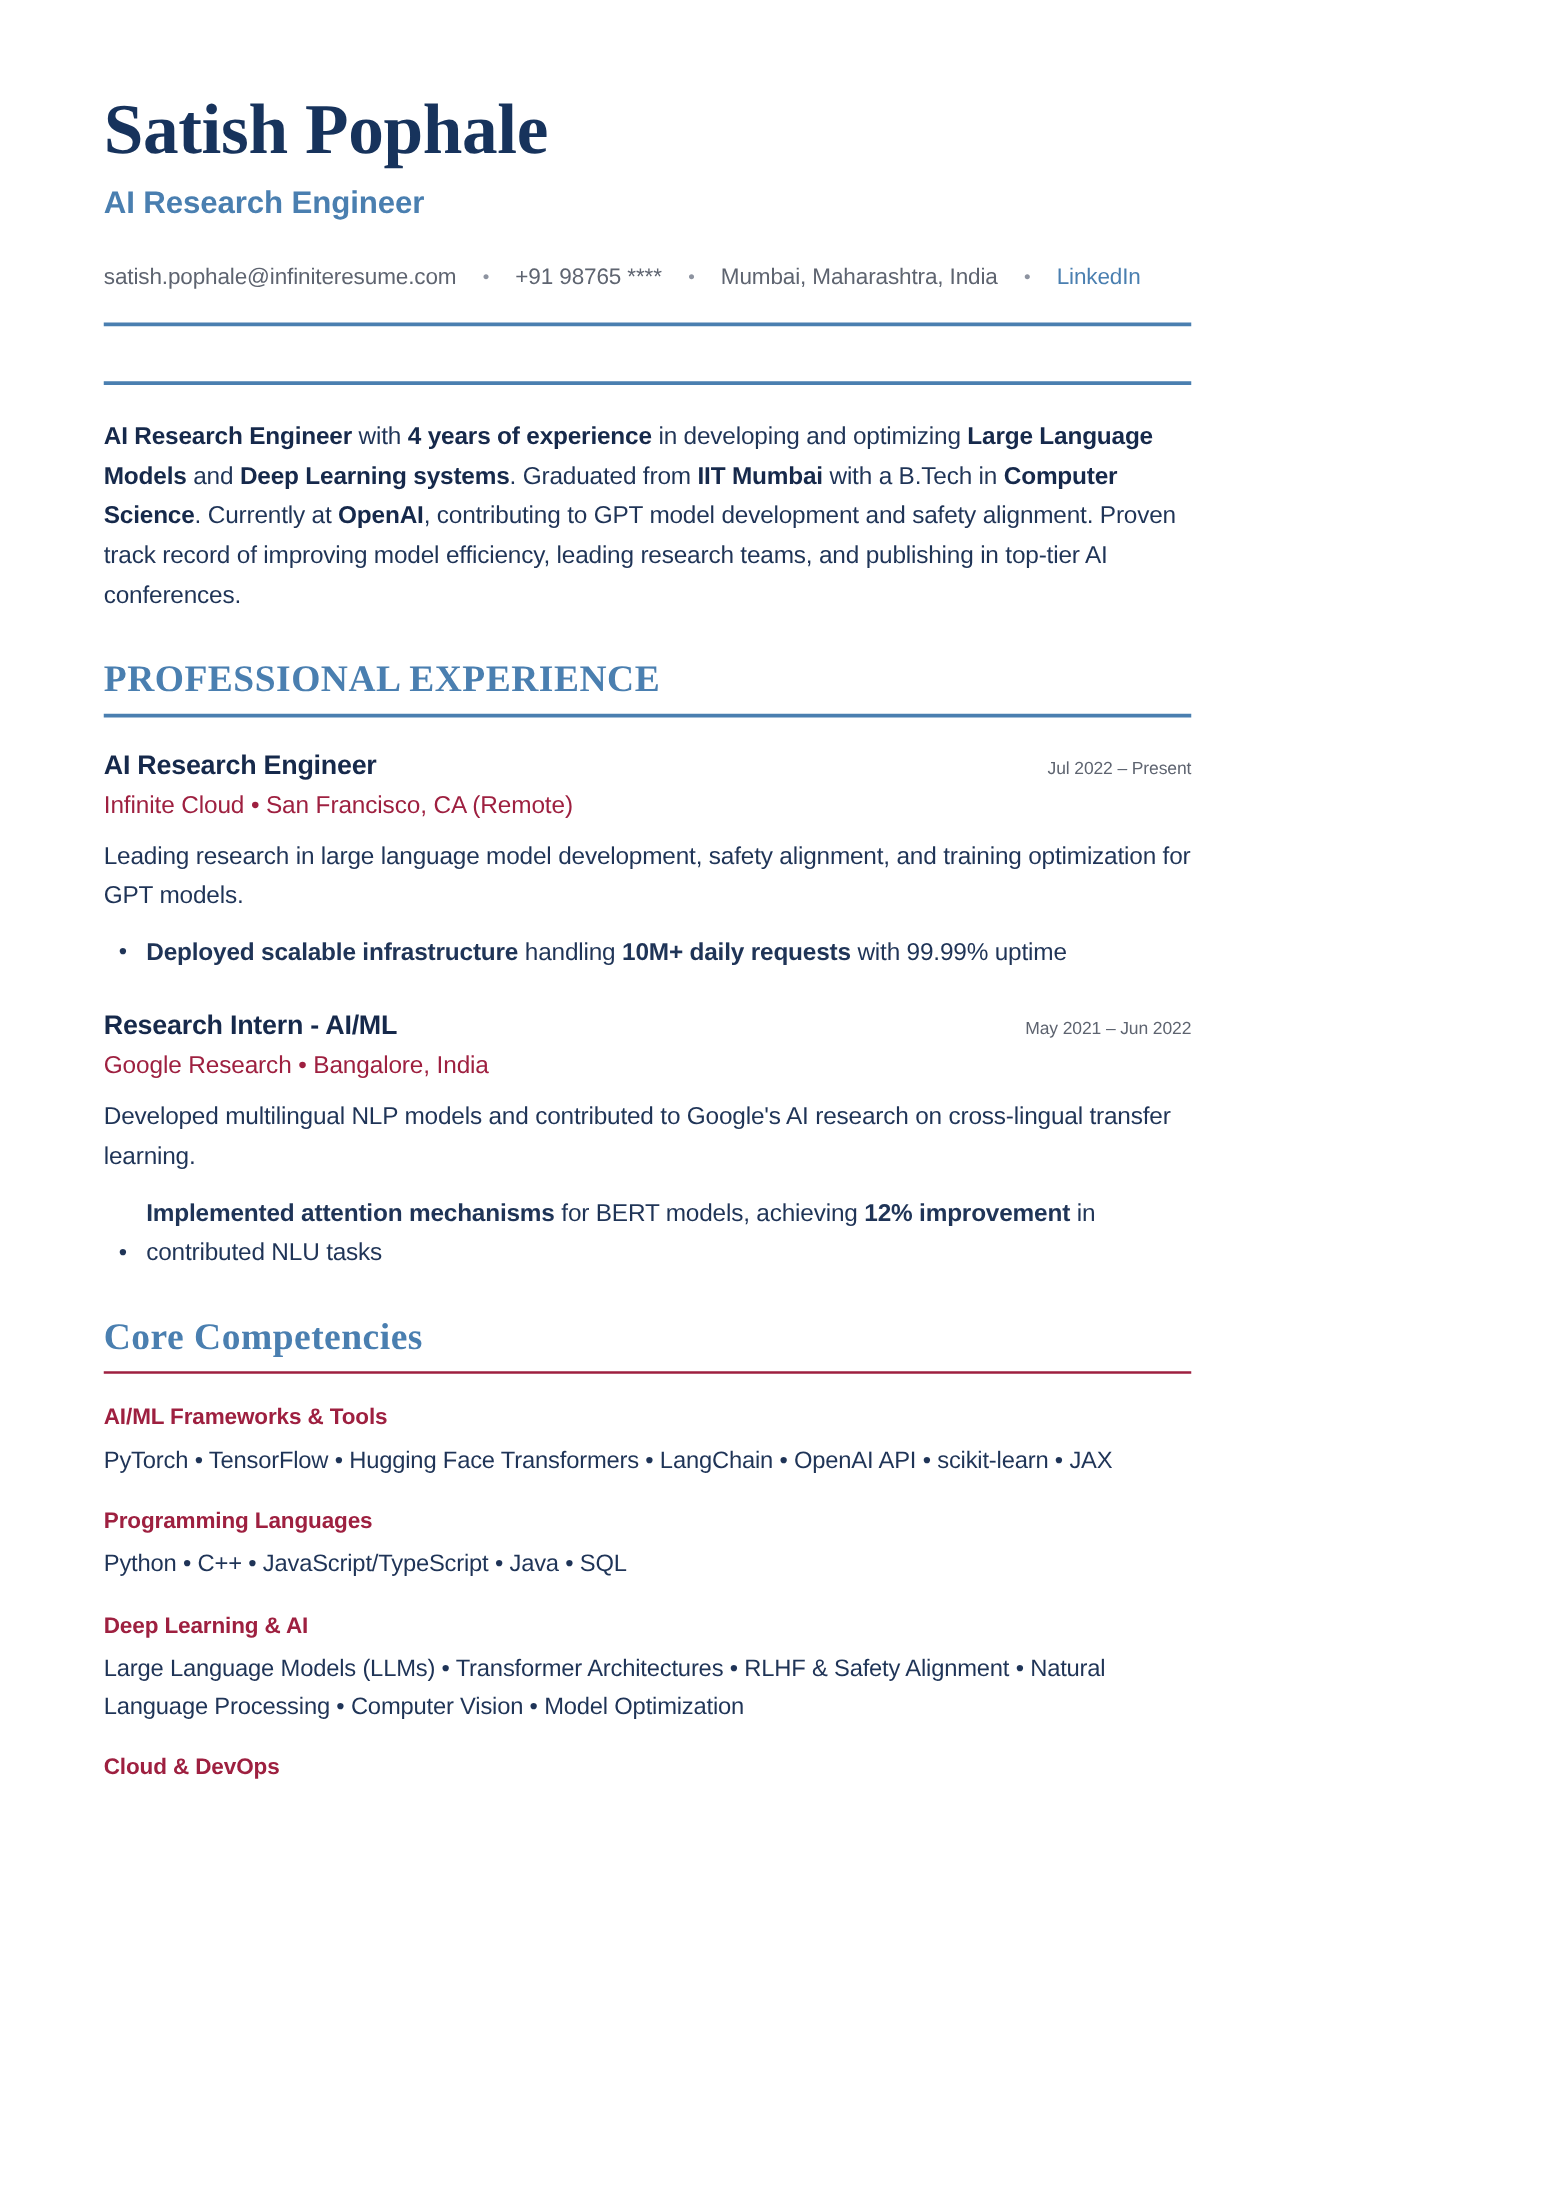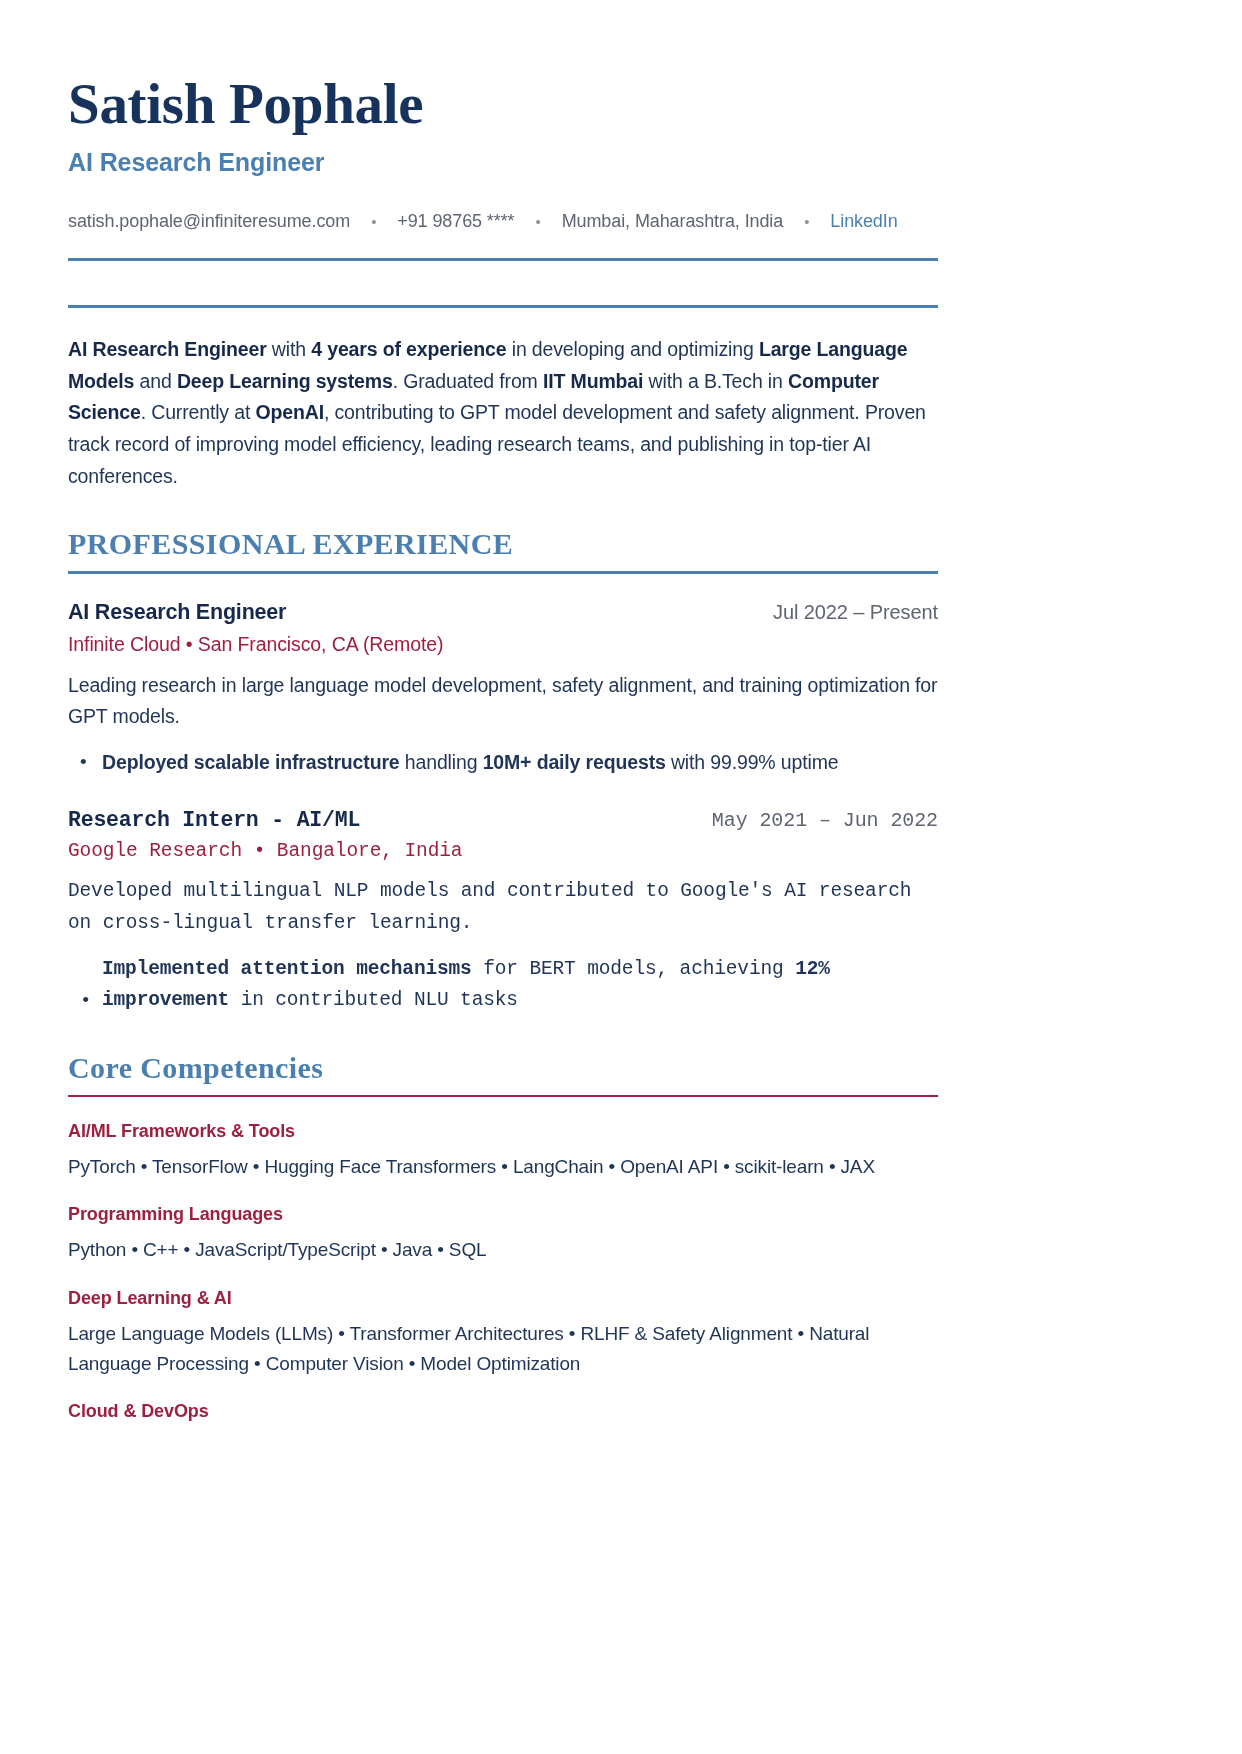--- a/index.html
+++ b/index.html
@@ -13,20 +13,21 @@
     font-family: "Liberation Sans", sans-serif;
     -webkit-font-smoothing: antialiased;
   }
   .page {
     width: 1028px;
     height: 1754px;
     box-sizing: border-box;
     padding: 72px 90px 0 68px;
     position: relative;
     overflow: hidden;
+    margin-left: 15px;
   }
 
   
   .name {
     font-family: "Liberation Serif", serif;
     font-size: 57px;
     font-weight: bold;
     color: #17335c;
     letter-spacing: -0.3px;
     line-height: 1.12;
@@ -101,35 +102,35 @@
   }
   .summary b, .bullet b, .role-desc b {
     font-weight: bold;
     color: #16294b;
   }
 
   
   .job {
     margin-bottom: 30px;
   }
-  .job:last-child { margin-bottom: 0; font-family: Liberation Mono, monospace; }
+  .job:last-child { margin-bottom: 0; }
   .job-head {
     display: flex;
     justify-content: space-between;
     align-items: baseline;
     width: 100%;
   }
   .job-title {
     font-size: 21.5px;
     font-weight: bold;
     color: #16294b;
     letter-spacing: -0.2px;
   }
   .job-dates {
-    font-size: 20px;
+    font-size: 14px;
     color: #5e6470;
     letter-spacing: -0.1px;
     white-space: nowrap;
   }
   .job-company {
     font-size: 19.5px;
     color: #9e2040;
     letter-spacing: -0.1px;
     margin-top: 8px;
   }

